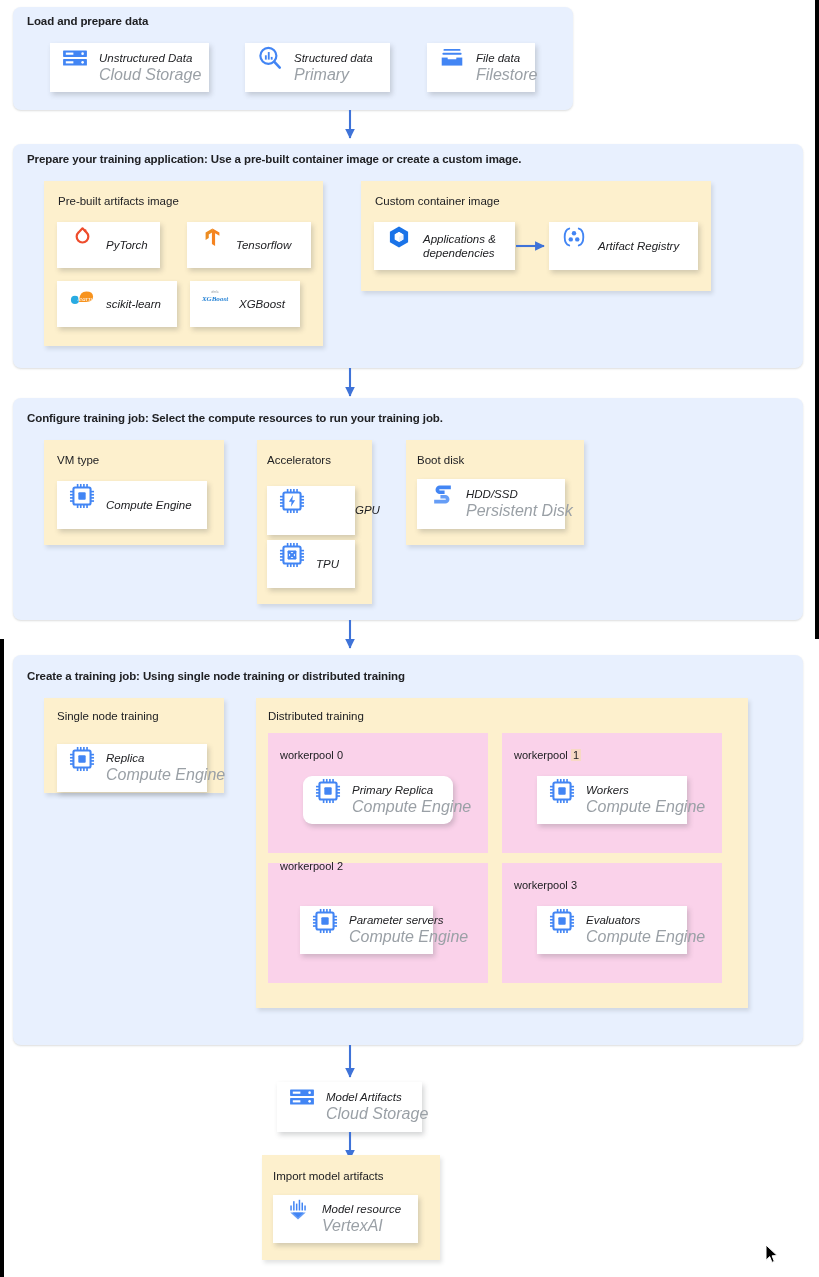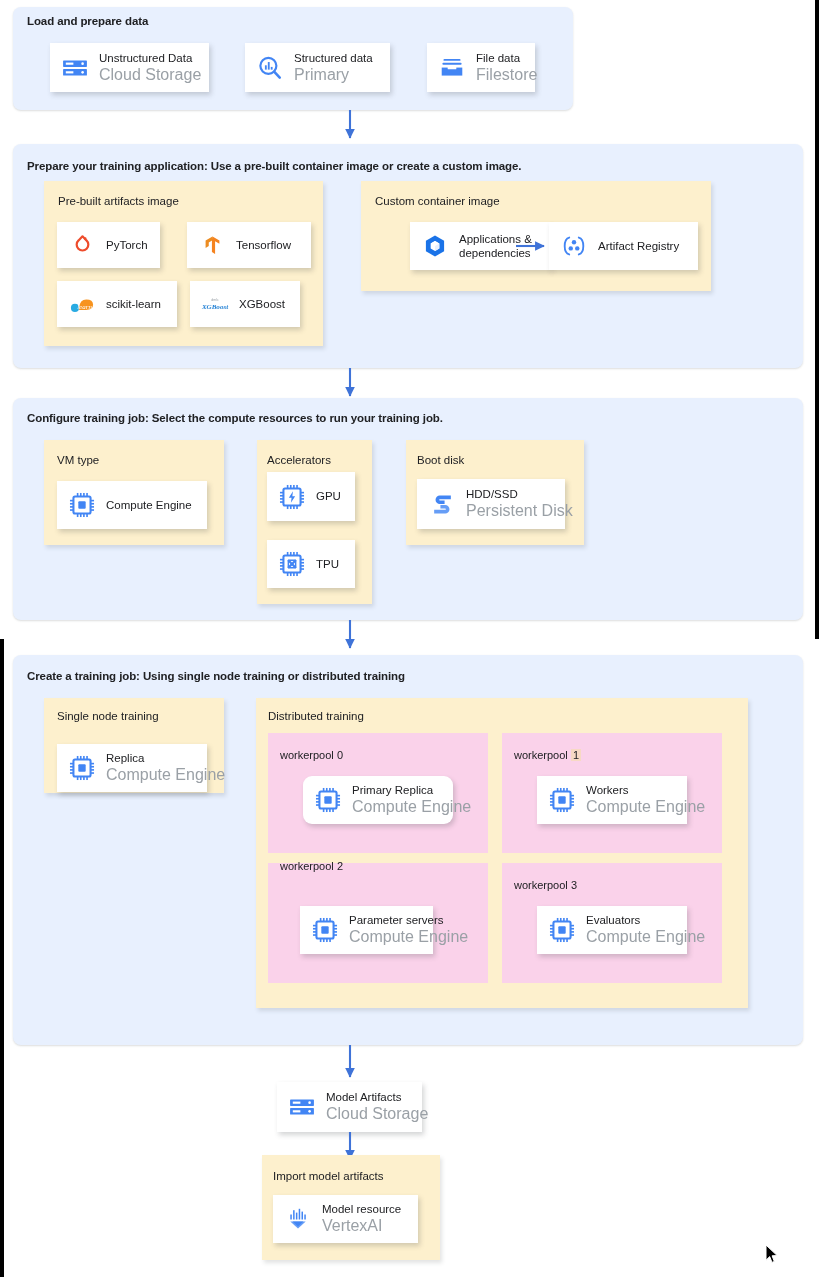--- a/index.html
+++ b/index.html
@@ -41,21 +41,21 @@
   }
   .pool-title{
     position:absolute;font-size:11px;color:#202124;white-space:nowrap;
   }
   .sel-hl{background:#f7d9c4;padding:0 2px;}
 
   
   .card{
     position:absolute;background:#ffffff;
     box-shadow:2px 3px 5px rgba(60,64,67,.22);
-    display:flex;align-items:center;
+    display:flex;font-style:italic;
   }
   .card .ico{
     width:30px;height:30px;flex:0 0 30px;margin-left:10px;margin-right:9px;
     display:flex;align-items:center;justify-content:center;
   }
   .card .txt{display:flex;flex-direction:column;justify-content:center;line-height:1.22;}
   .card .t1{font-size:11.5px;color:#202124;white-space:nowrap;}
   .card .t2{font-size:16px;color:#9aa0a6;white-space:nowrap;}
 
   
@@ -264,21 +264,21 @@
       <span class="t1">File data</span>
       <span class="t2">Filestore</span>
     </span>
   </div>
 
   <svg class="arrow" style="left:338px;top:110px;" width="24" height="34">
     <line x1="12" y1="0" x2="12" y2="28" stroke="#3f73d8" stroke-width="2.1" marker-end="url(#mk-arrow)"></line>
   </svg>
 
   <div class="stage" style="left:13px;top:144px;width:790px;height:224px;"></div>
-  <div class="stage-title" style="left:27px;top:160px;text-align:right;">Prepare your training application: Use a pre-built container image or create a custom image.</div>
+  <div class="stage-title" style="left:27px;top:153px;text-align:right;">Prepare your training application: Use a pre-built container image or create a custom image.</div>
 
   <div class="group" style="left:44px;top:181px;width:279px;height:165px;"></div>
   <div class="group-title" style="left:58px;top:195px;">Pre-built artifacts image</div>
 
   <div class="card" style="left:57px;top:222px;width:103px;height:46px;">
     <span class="ico">
       <svg width="25" height="25">
           <use href="#sym-pytorch"></use>
         </svg>
     </span>
@@ -316,21 +316,21 @@
         </svg>
     </span>
     <span class="txt">
         <span class="t1">XGBoost</span>
       </span>
   </div>
 
   <div class="group" style="left:361px;top:181px;width:350px;height:110px;"></div>
   <div class="group-title" style="left:375px;top:195px;">Custom container image</div>
 
-  <div class="card" style="left:374px;top:222px;width:141px;height:48px;margin-left:36px;">
+  <div class="card" style="left:374px;top:222px;width:141px;height:48px;">
     <span class="ico">
       <svg width="26" height="26">
           <use href="#sym-container"></use>
         </svg>
     </span>
     <span class="txt">
       <span class="t1">Applications &amp;</span>
       <span class="t1">dependencies</span>
     </span>
   </div>
@@ -367,21 +367,21 @@
         </svg>
     </span>
     <span class="txt">
         <span class="t1">Compute Engine</span>
       </span>
   </div>
 
   <div class="group" style="left:257px;top:440px;width:115px;height:164px;"></div>
   <div class="group-title" style="left:267px;top:454px;">Accelerators</div>
 
-  <div class="card" style="left:267px;top:472px;width:88px;height:49px;">
+  <div class="card" style="left:267px;top:486px;width:88px;height:49px;gap:39px;">
     <span class="ico">
       <svg width="26" height="26">
           <use href="#sym-gpu"></use>
         </svg>
     </span>
     <span class="txt">
         <span class="t1">GPU</span>
       </span>
   </div>
 

